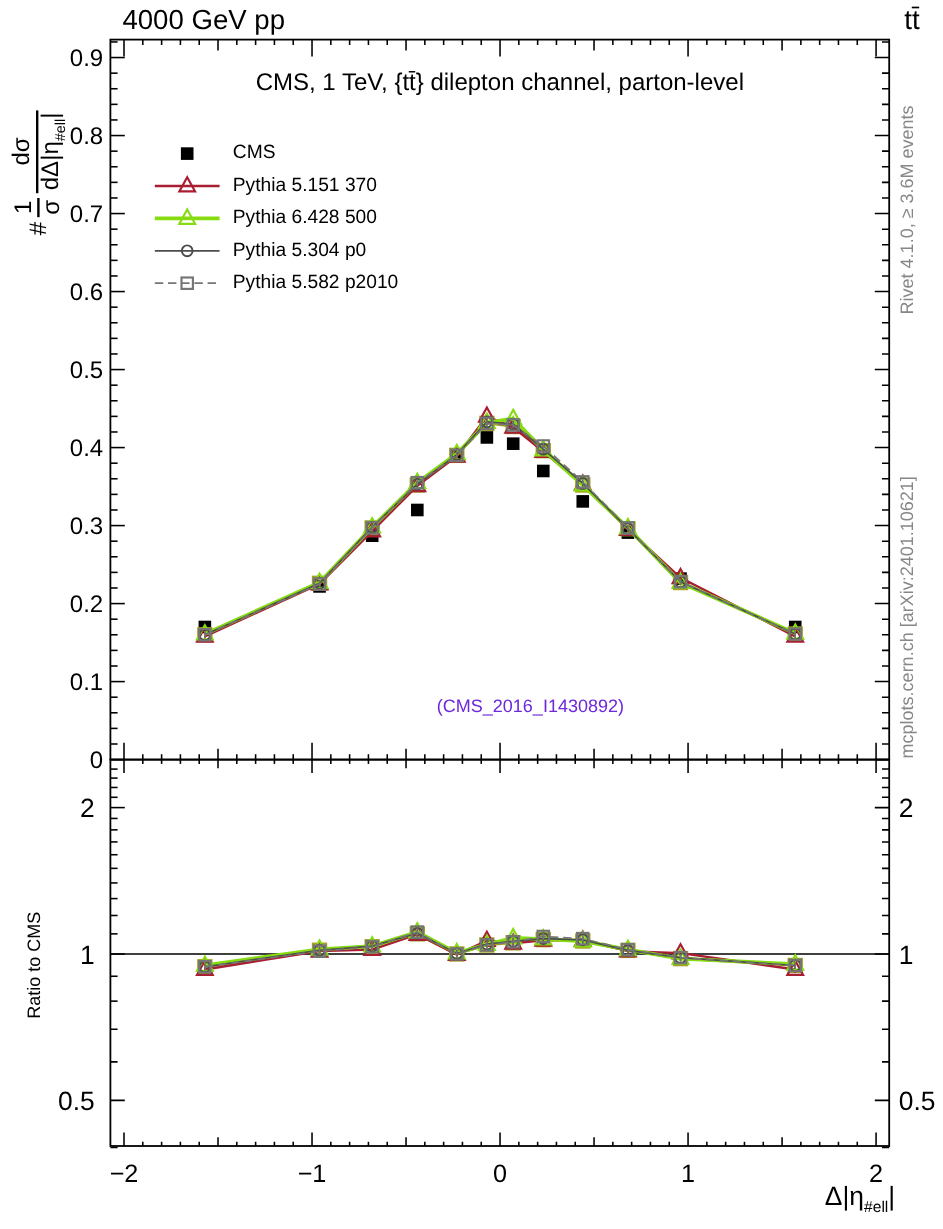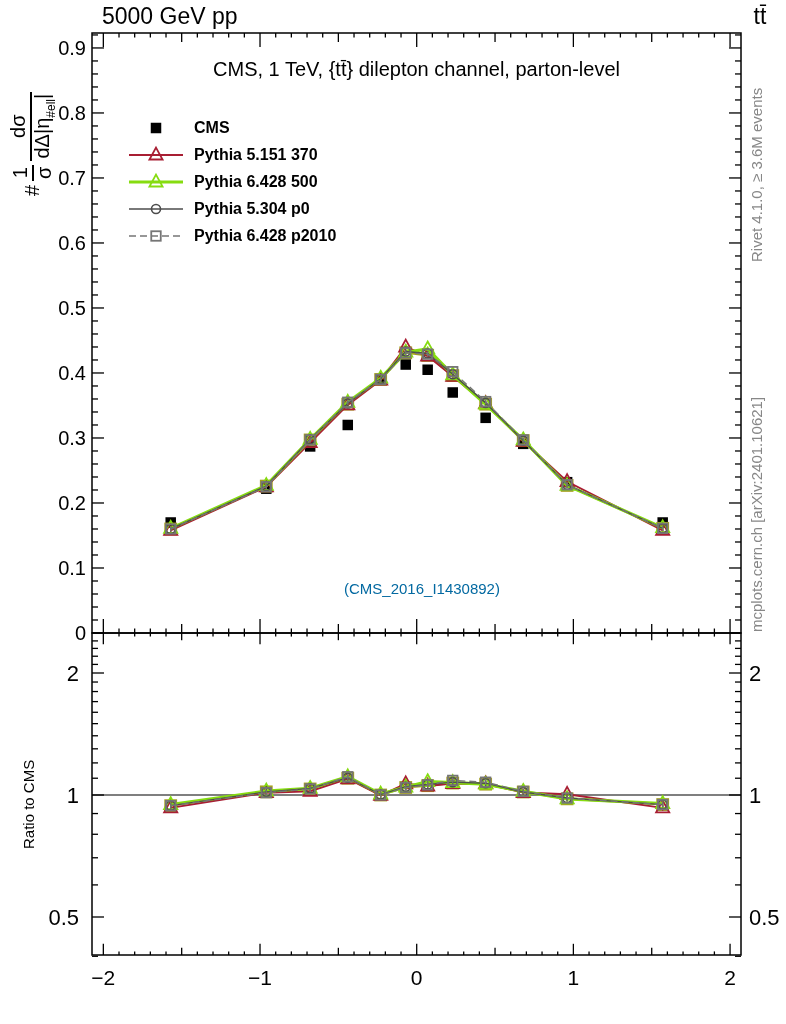--- a/index.html
+++ b/index.html
@@ -3,34 +3,34 @@
 <meta charset="utf-8">
 <style>
   html,body{margin:0;padding:0;background:#fff;}
   .canvas{position:relative;width:786px;height:1024px;background:#fff;overflow:hidden;
           font-family:"Liberation Sans", sans-serif;color:#000;}
   .canvas svg.chart{position:absolute;left:0;top:0;}
   .abs{position:absolute;}
   .title-left{left:102px;top:3px;font-size:23px;}
   .title-right{left:734px;top:3px;width:52px;text-align:center;font-size:23px;}
   .subtitle{left:92px;top:58px;width:649px;text-align:center;font-size:20px;}
-  .watermark{left:92px;top:580px;width:660px;text-align:center;font-size:15px;color:#0369a1;}
+  .watermark{left:92px;top:580px;width:660px;text-align:center;font-size:15px;color:#6d28d9;padding-left:20px;}
   .side-text{color:#878787;font-size:15px;transform:rotate(-90deg);transform-origin:0 0;white-space:nowrap;}
   .side-top{left:748px;top:262px;}
   .side-bottom{left:748px;top:632px;}
   .ytitle{left:8px;top:196px;transform:rotate(-90deg);transform-origin:0 0;
           display:flex;align-items:center;gap:4px;font-size:20px;white-space:nowrap;}
   .frac{display:inline-flex;flex-direction:column;align-items:center;line-height:1.08;}
   .frac .den{border-top:2px solid #000;padding:0 2px;}
   .sub{font-size:12px;vertical-align:-6px;}
   .ratio-ylabel{left:20px;top:849px;transform:rotate(-90deg);transform-origin:0 0;
                 font-size:15px;white-space:nowrap;}
   .xtitle{left:600px;top:984px;width:146px;text-align:right;font-size:22px;}
   .xtitle .sub{font-size:13px;}
-  .legend{left:128px;top:114px;display:flex;flex-direction:column;font-weight:bold;}
+  .legend{left:128px;top:114px;display:flex;flex-direction:column;}
   .legend-item{display:flex;align-items:center;height:27px;}
   .legend-item svg{width:56px;height:22px;flex:0 0 56px;}
   .legend-label{margin-left:10px;font-size:16px;white-space:nowrap;}
 </style>
 </head>
 <body>
 
 <div class="canvas">
 
   <svg class="chart" id="chart-svg" width="786" height="1024">
@@ -629,21 +629,21 @@
         <rect x="480.88919999999996" y="777.4343850525801" width="9.5" height="9.5" fill="none" stroke="#757575" stroke-width="1.8"></rect>
         <line x1="523.2424" y1="788.4078590971172" x2="523.2424" y2="794.4078590971172" stroke="#757575" stroke-width="1.2"></line>
         <rect x="518.4924" y="786.6578590971172" width="9.5" height="9.5" fill="none" stroke="#757575" stroke-width="1.8"></rect>
         <line x1="567.1128" y1="795.0610996774653" x2="567.1128" y2="801.0610996774653" stroke="#757575" stroke-width="1.2"></line>
         <rect x="562.3628" y="793.3110996774653" width="9.5" height="9.5" fill="none" stroke="#757575" stroke-width="1.8"></rect>
         <line x1="662.6876" y1="801.5738350788164" x2="662.6876" y2="807.5738350788164" stroke="#757575" stroke-width="1.2"></line>
         <rect x="657.9376" y="799.8238350788164" width="9.5" height="9.5" fill="none" stroke="#757575" stroke-width="1.8"></rect>
       </g>
     </svg>
 
-  <div class="abs title-left">5000 GeV pp</div>
+  <div class="abs title-left">4000 GeV pp</div>
   <div class="abs title-right">tt̄</div>
   <div class="abs subtitle">CMS, 1 TeV, {tt̄} dilepton channel, parton-level</div>
   <div class="abs watermark">(CMS_2016_I1430892)</div>
 
   <div class="abs side-text side-top">Rivet 4.1.0, ≥ 3.6M events</div>
   <div class="abs side-text side-bottom">mcplots.cern.ch [arXiv:2401.10621]</div>
 
   <div class="abs ytitle">
     <span>#</span>
     <span class="frac">
@@ -651,20 +651,23 @@
       <span class="den">σ</span>
     </span>
     <span class="frac">
       <span class="num">dσ</span>
       <span class="den"><span>dΔ|η</span><span class="sub">#ell</span><span>|</span></span>
     </span>
   </div>
 
   <div class="abs ratio-ylabel">Ratio to CMS</div>
 
+  <div class="abs xtitle">
+    <span>Δ|η</span><span class="sub">#ell</span><span>|</span>
+  </div>
 
   <div class="abs legend" id="legend">
       <div class="legend-item">
         <svg width="56" height="22">
           <g>
             <rect x="22.75" y="5.75" width="10.5" height="10.5" fill="#000000"></rect>
           </g>
         </svg>
         <span class="legend-label">CMS</span>
       </div>
@@ -695,17 +698,17 @@
         </svg>
         <span class="legend-label">Pythia 5.304 p0</span>
       </div>
       <div class="legend-item">
         <svg width="56" height="22">
           <line x1="1" y1="11" x2="55" y2="11" stroke="#757575" stroke-width="1.4" stroke-dasharray="7,4"></line>
           <g>
             <rect x="23.25" y="6.25" width="9.5" height="9.5" fill="none" stroke="#757575" stroke-width="1.8"></rect>
           </g>
         </svg>
-        <span class="legend-label">Pythia 6.428 p2010</span>
+        <span class="legend-label">Pythia 5.582 p2010</span>
       </div>
     </div>
 
 </div>
 
 </body></html>

